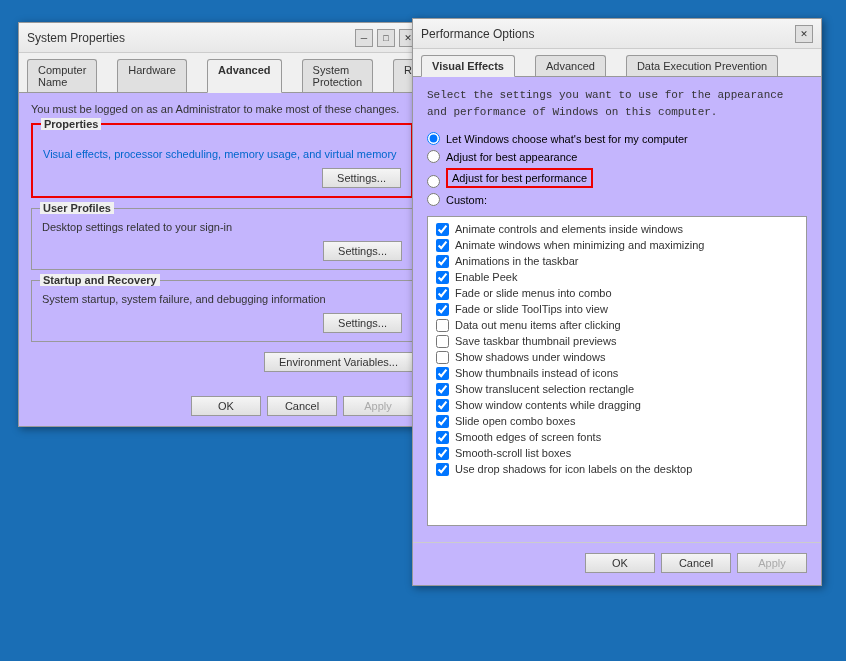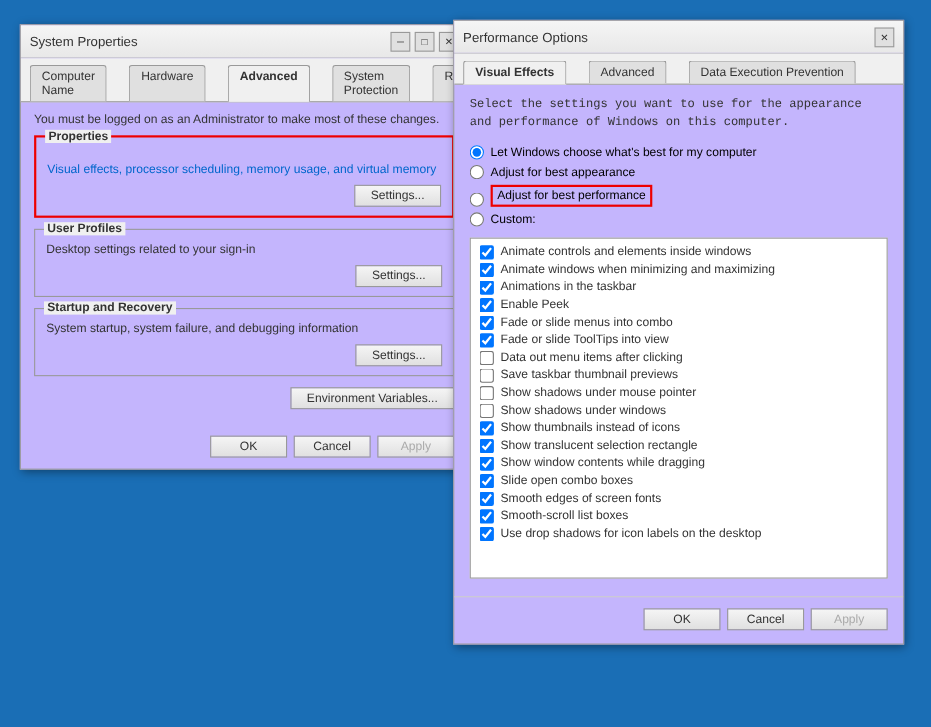--- a/index.html
+++ b/index.html
@@ -363,24 +363,20 @@
       <label class="checkbox-item">
         <input type="checkbox" style="">
         <span>Data out menu items after clicking</span>
       </label>
       <label class="checkbox-item">
         <input type="checkbox" style="">
         <span>Save taskbar thumbnail previews</span>
       </label>
       <label class="checkbox-item">
         <input type="checkbox" style="">
-        <span>Show shadows under mouse pointer</span>
-      </label>
-      <label class="checkbox-item">
-        <input type="checkbox" style="">
         <span>Show shadows under windows</span>
       </label>
       <label class="checkbox-item">
         <input type="checkbox" checked="" style="">
         <span>Show thumbnails instead of icons</span>
       </label>
       <label class="checkbox-item">
         <input type="checkbox" checked="" style="">
         <span>Show translucent selection rectangle</span>
       </label>

